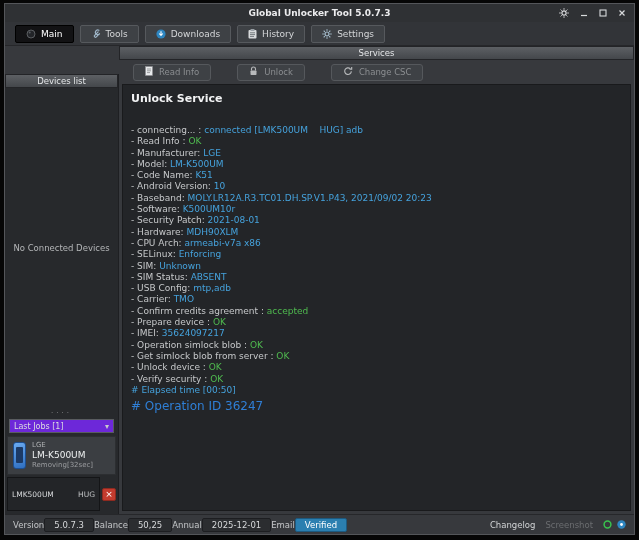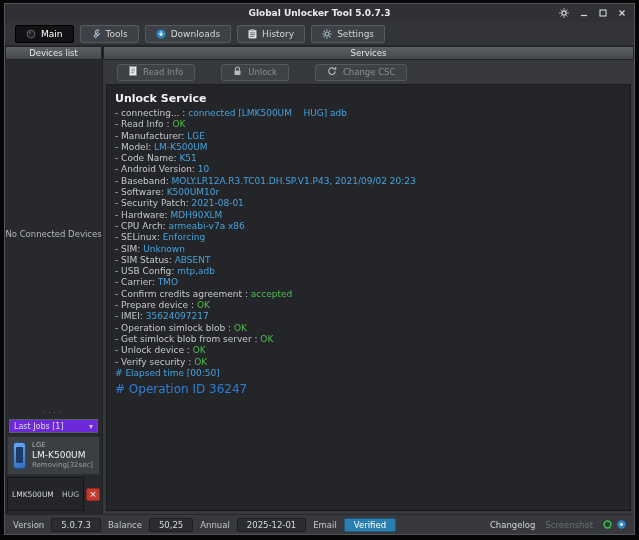--- a/index.html
+++ b/index.html
@@ -16,21 +16,21 @@
   
   .tabbar { height:24px; display:flex; align-items:center; gap:6px; padding:0 0 0 10px; background:#323438; border-bottom:1px solid #26272a; flex:0 0 auto; }
   .tab { display:flex; align-items:center; gap:5px; height:18px; padding:0 10px; background:#3e4145; border:1px solid #56595d; border-radius:2px; color:#d4d6d8; font-size:9px; cursor:pointer; }
   .tab.selected { background:#121214; border-color:#000; color:#ffffff; }
   .tab .icon { display:inline-flex; }
 
   
   .content { flex:1; display:flex; min-height:0; }
 
   
-  .left-panel { width:98px; flex:0 0 auto; display:flex; flex-direction:column; background:#27292c; border-right:1px solid #1e1f22; }
+  .left-panel { width:114px; flex:0 0 auto; display:flex; flex-direction:column; background:#27292c; border-right:1px solid #1e1f22;margin-top:28px; }
   .panel-header { height:14px; flex:0 0 auto; background:linear-gradient(#5d6064,#44474b); border:1px solid #232427; color:#e4e6e8; font-size:8.5px; display:flex; align-items:center; justify-content:center; }
   .empty-wrap { flex:1; display:flex; align-items:center; justify-content:center; }
   .empty-text { font-size:8.5px; color:#b4b6b8; }
   .resize-dots { text-align:center; color:#9a9c9e; font-size:7px; letter-spacing:3px; height:10px; line-height:10px; cursor:row-resize; }
   .jobs-select { margin:1px 4px 2px 4px; height:14px; background:#6d28d9; border:1px solid #595c60; display:flex; align-items:center; justify-content:space-between; padding:0 4px; font-size:8px; color:#dcdee0; cursor:pointer; }
   .jobs-select .chev { font-size:8px; color:#c8cacc; }
   .job-card { margin:1px 2px; background:#3b3e42; border:1px solid #2c2e31; display:flex; align-items:center; gap:6px; padding:4px 5px; cursor:pointer; }
   .phone-icon { width:13px; height:27px; border-radius:3px; background:linear-gradient(160deg,#6aaaf0,#2f6fc0); border:1px solid #1d4f92; position:relative; flex:0 0 auto; }
   .phone-icon:after { content:""; position:absolute; left:2px; right:2px; top:4px; bottom:5px; background:#1c3a66; border-radius:1px; }
   .job-texts { display:flex; flex-direction:column; line-height:1.25; }
@@ -40,29 +40,29 @@
   .job-field-row { margin:1px 2px 3px 2px; display:flex; gap:2px; align-items:center; }
   .job-field { flex:1; height:13px; background:#232528; border:1px solid #141517; color:#d8dadc; font-size:7.5px; display:flex; align-items:center; justify-content:space-between; padding:16px 4px; }
   .job-field .tag { color:#c2c4c6; }
   .remove-btn { width:14px; height:13px; background:#c23b2e; border:1px solid #8e2a20; border-radius:2px; color:#fff; font-size:9px; line-height:11px; display:flex; align-items:center; justify-content:center; cursor:pointer; }
 
   
   .right-panel { flex:1; display:flex; flex-direction:column; min-width:0; background:#37393d; }
   .toolbar { height:24px; flex:0 0 auto; display:flex; align-items:center; gap:26px; padding-left:14px; }
   .tbtn { display:flex; align-items:center; gap:6px; height:17px; padding:0 11px; background:#3e4145; border:1px solid #55585c; border-radius:3px; color:#8b8e91; font-size:8.5px; cursor:default; }
   .log { flex:1; margin:0 3px 3px 3px; background:#232528; border:1px solid #191a1c; padding:7px 6px 6px 8px; overflow:hidden; }
-  .log-title { font-size:11px; font-weight:bold; color:#f2f3f4; margin-bottom:3px; }
+  .log-title { font-size:11px; font-weight:bold; color:#f2f3f4; margin-bottom:20px; }
   .log-line { font-size:9px; line-height:11.3px; white-space:pre-wrap; color:#c6c8ca; }
   .log-line .val.blue { color:var(--blue); }
   .log-line .val.green { color:var(--green); }
   .log-line.large { font-size:12px; line-height:16px; margin-top:2px; }
   .log-line.large .val { color:var(--blue-strong); }
 
   
-  .statusbar { height:20px; flex:0 0 auto; background:#37393d; border-top:1px solid #26272a; display:flex; align-items:center; gap:7px; padding:0 8px; font-size:8.5px; color:#c4c6c8; }
+  .statusbar { height:20px; flex:0 0 auto; background:#37393d; border-top:1px solid #26272a; display:flex; align-items:center; padding:0 8px; font-size:8.5px; color:#c4c6c8; }
   .sbtn { background:#2b2d30; border:1px solid #1d1e21; border-radius:2px; padding:1px 9px; color:#d6d8da; font-size:8.5px; cursor:pointer; }
   .sbtn.verified { background:var(--accent-teal); border-color:#1d5a80; color:#fff; }
   .sb-right { margin-left:auto; display:flex; align-items:center; gap:10px; }
   .sb-link { color:#d2d4d6; cursor:pointer; }
   .sb-link.disabled { color:#6b6d70; }
   .sb-icons { display:flex; align-items:center; gap:5px; }
   .sb-icons .icon { display:inline-flex; cursor:pointer; }
 </style>
 </head>
 <body>

